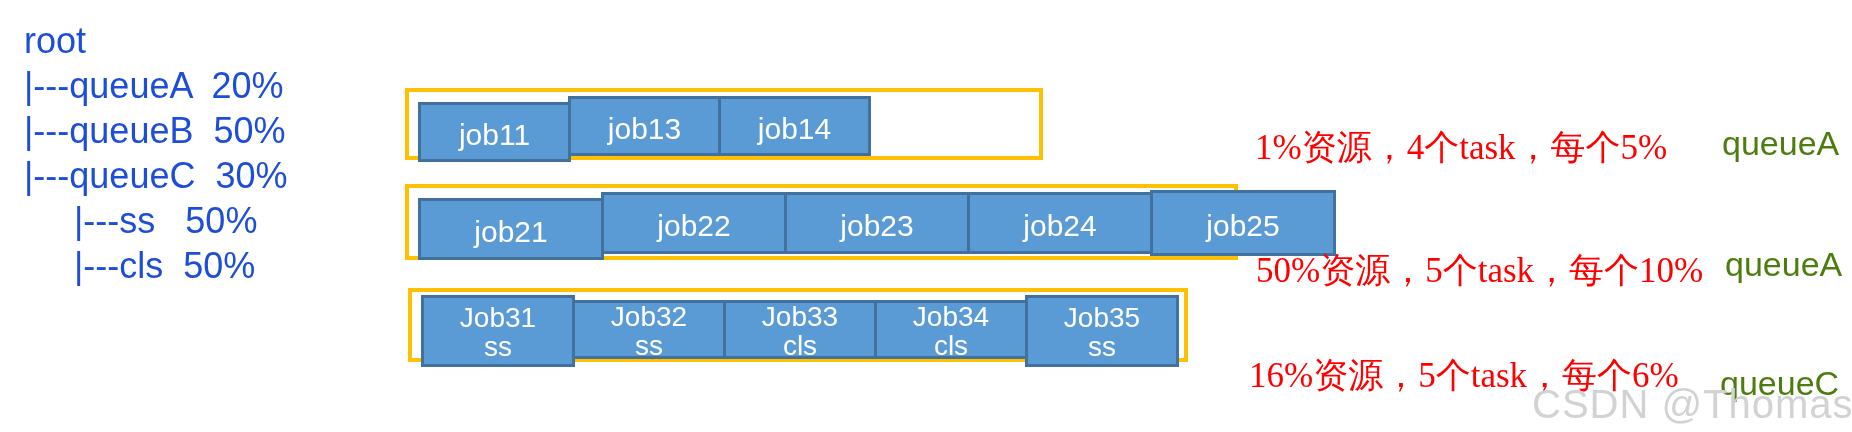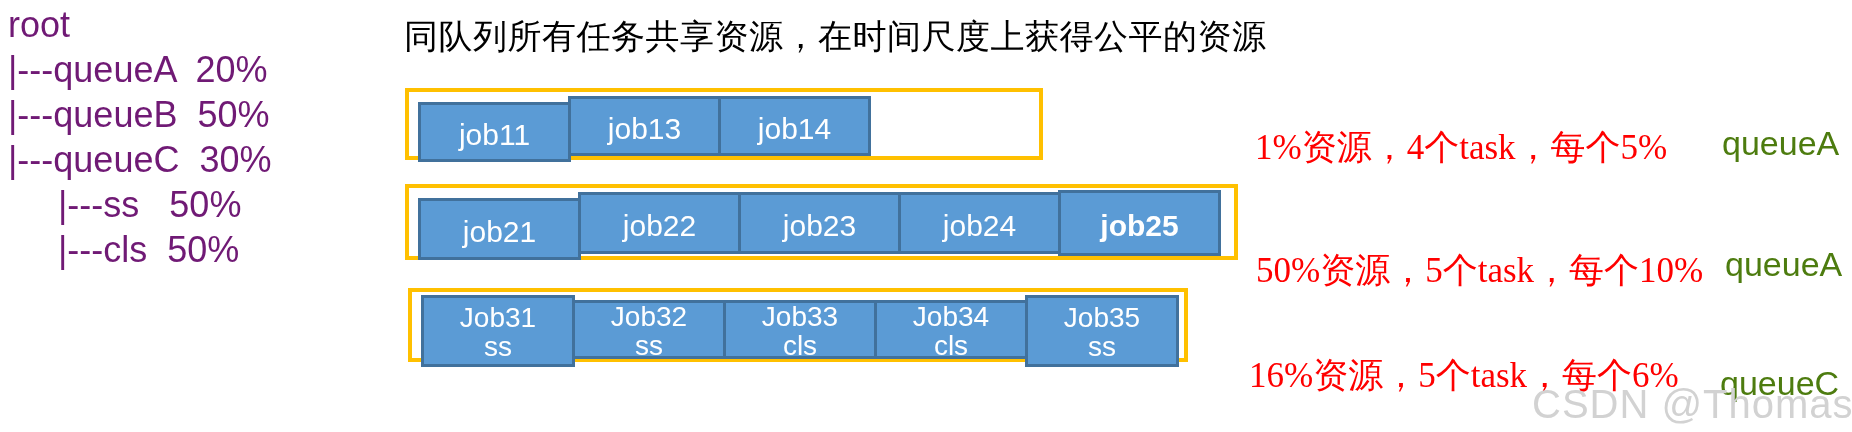--- a/index.html
+++ b/index.html
@@ -2,23 +2,23 @@
 <html><head>
 <meta charset="utf-8">
 <style>
   html,body{margin:0;padding:0;background:#fff;}
   #canvas{
     position:relative; width:1852px; height:432px; background:#ffffff;
     overflow:hidden; font-family:"Liberation Sans","DejaVu Sans",sans-serif;
   }
   
   .tree{
-    position:absolute; left:8px; top:2px; margin:0;
+    position:absolute; left:8px; top:2px; margin:16px;
     font-family:"Liberation Sans","DejaVu Sans",sans-serif;
-    font-size:36px; line-height:45px; color:#701a75; white-space:pre;
+    font-size:36px; line-height:45px; color:#1d4ed8; white-space:pre;
   }
   
   .title{
     position:absolute; left:404px; top:14px;
     font-size:34px; color:#000; letter-spacing:0.5px; white-space:nowrap;
   }
   
   .yellow-box{
     position:absolute; box-sizing:border-box;
     border:4px solid var(--container-border,#FFC000); background:transparent;
@@ -30,26 +30,26 @@
   .jobs{ position:absolute; left:9px; top:4px; display:flex; align-items:flex-start; }
   .row-c .jobs{ top:3px; }
   .job-box{
     box-sizing:border-box; background:var(--job-fill,#5B9BD5);
     border:3px solid var(--job-border,#41719C);
     color:#fff; text-align:center; display:flex; flex-direction:column;
     justify-content:center; font-size:30px; line-height:32px; padding-top:6px;
   }
   .job-box + .job-box{ margin-left:-3px; }
   .row-a .job-box{ width:153px; height:60px; }
-  .row-b .job-box{ width:163px; height:62px; }
+  .row-b .job-box{ width:186px; height:62px; }
   .row-c .job-box{ width:154px; height:72px; font-size:28px; line-height:29px; padding-top:2px; }
   
   .row-a .job-box:first-child{ margin-top:6px; }
   .row-b .job-box:first-child{ margin-top:6px; }
-  .row-b .job-box:last-child{ margin-top:-2px; height:66px;font-weight:bold; }
+  .row-b .job-box:last-child{ margin-top:-2px; height:66px; }
   .row-c .job-box:nth-child(2),
   .row-c .job-box:nth-child(3),
   .row-c .job-box:nth-child(4){ margin-top:5px; height:59px; }
   
   .annotation{
     position:absolute; white-space:nowrap;
     font-family:"Liberation Serif","DejaVu Serif",serif;
     font-size:35px; line-height:40px; color:var(--annotation-red,#FF0000);
   }
   .row-a .annotation{ left:1255px; top:128px; }
@@ -73,21 +73,20 @@
 
 <div id="canvas" style="--job-fill: #5B9BD5; --job-border: #41719C; --container-border: #FFC000; --annotation-red: #FF0000; --watermark-gray: #D2D2D2;">
 
   <pre class="tree">root
 |---queueA  20%
 |---queueB  50%
 |---queueC  30%
      |---ss   50%
      |---cls  50%</pre>
 
-  <div class="title">同队列所有任务共享资源，在时间尺度上获得公平的资源</div>
 
   <div class="queue-row row-a">
     <div class="yellow-box">
       <div class="jobs">
           <div class="job-box">
             <div>job11</div>
           </div>
           <div class="job-box">
             <div>job13</div>
           </div>

